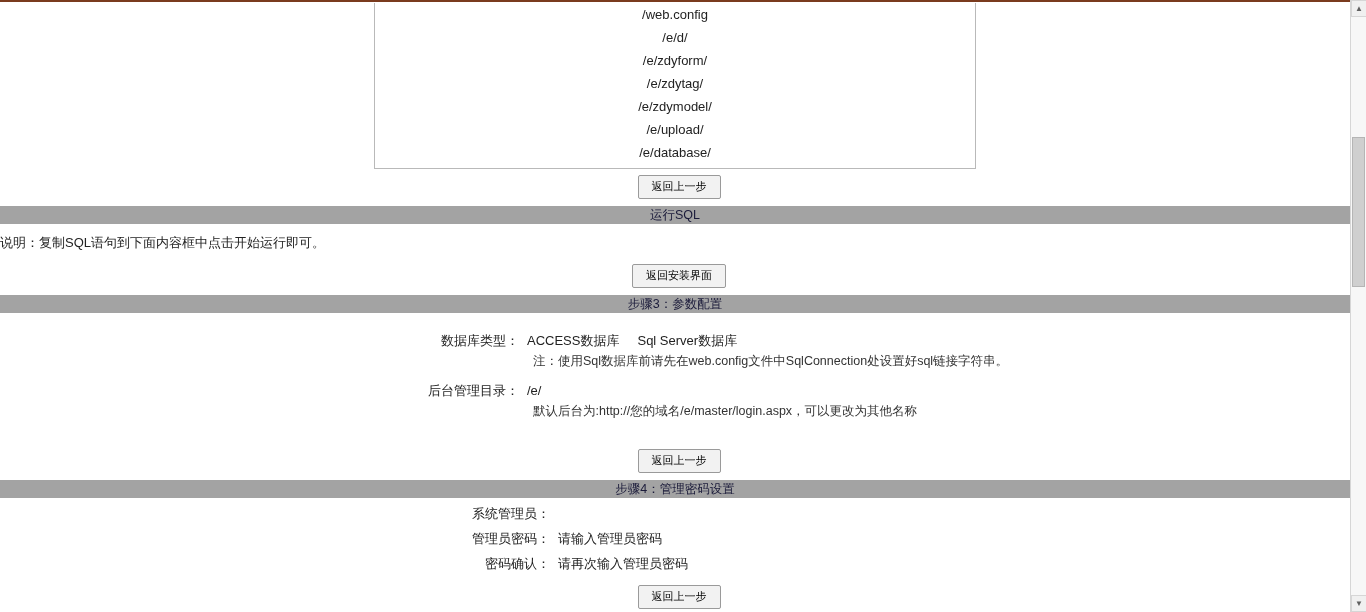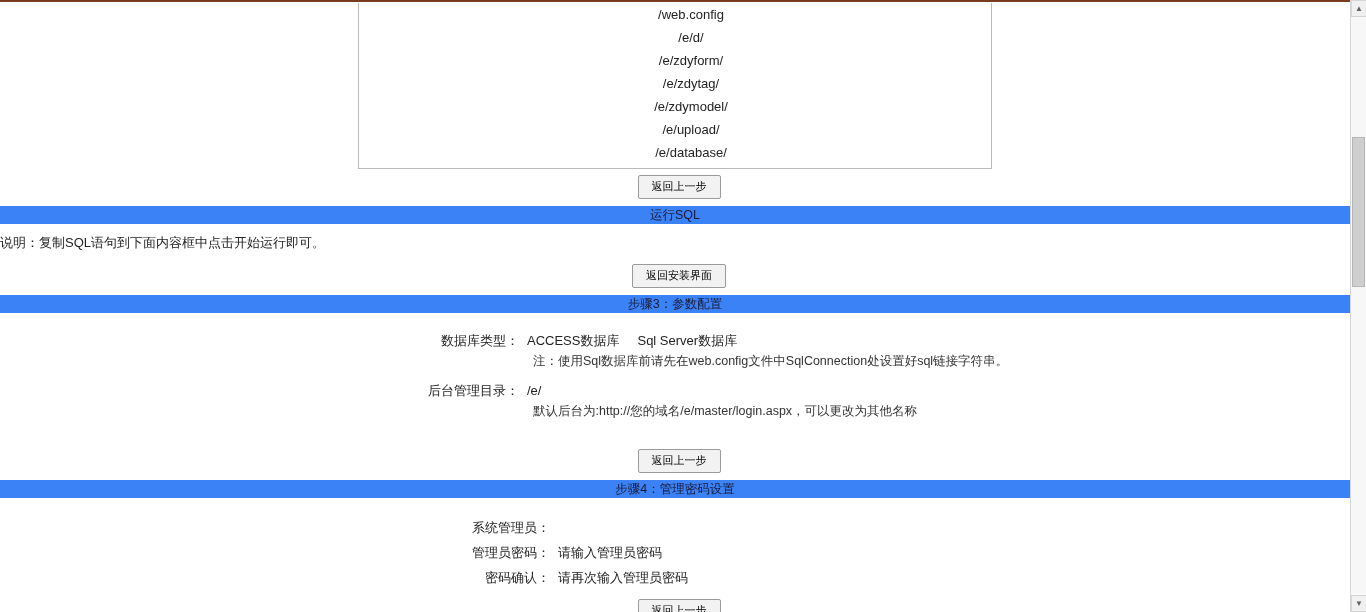--- a/index.html
+++ b/index.html
@@ -36,21 +36,20 @@
   }
   .filelist {
     width: 600px;
     border: 1px solid #b9b9b9;
     border-top: none;
     background: #ffffff;
     text-align: center;
     font-size: 13px;
     color: #222;
     padding-bottom: 4px;
-    padding-left: 32px;
   }
   .filelist div {
     line-height: 23px;
   }
   .btnrow {
     text-align: center;
     padding: 6px 0 4px 0;
   }
   .btn {
     font-family: "Liberation Sans", sans-serif;
@@ -58,21 +57,21 @@
     color: #000;
     background: #f2f2f2;
     border: 1px solid #9a9a9a;
     border-radius: 2px;
     padding: 3px 13px 4px 13px;
     line-height: 15px;
     cursor: pointer;
     margin-left: 8px;
   }
   .bar {
-    background: #3b82f6;
+    background: #a3a3a3;
     color: #1b1b3a;
     text-align: center;
     font-size: 12.5px;
     line-height: 18px;
     height: 18px;
     margin: 3px 0 0 0;
   }
   .note {
     font-size: 13px;
     color: #222;
@@ -106,21 +105,21 @@
   .fhint {
     font-size: 12.5px;
     color: #333;
     line-height: 19px;
     margin-top: 1px;
     margin-left: 6px;
   }
   .spacer8 { height: 8px; }
   .spacer14 { height: 14px; }
   .pwblock {
-    padding-top: 20px;
+    padding-top: 6px;
   }
   .pwrow {
     display: flex;
     margin-bottom: 5px;
   }
   .pwlabel {
     width: 558px;
     text-align: right;
     font-size: 13px;
     color: #222;

